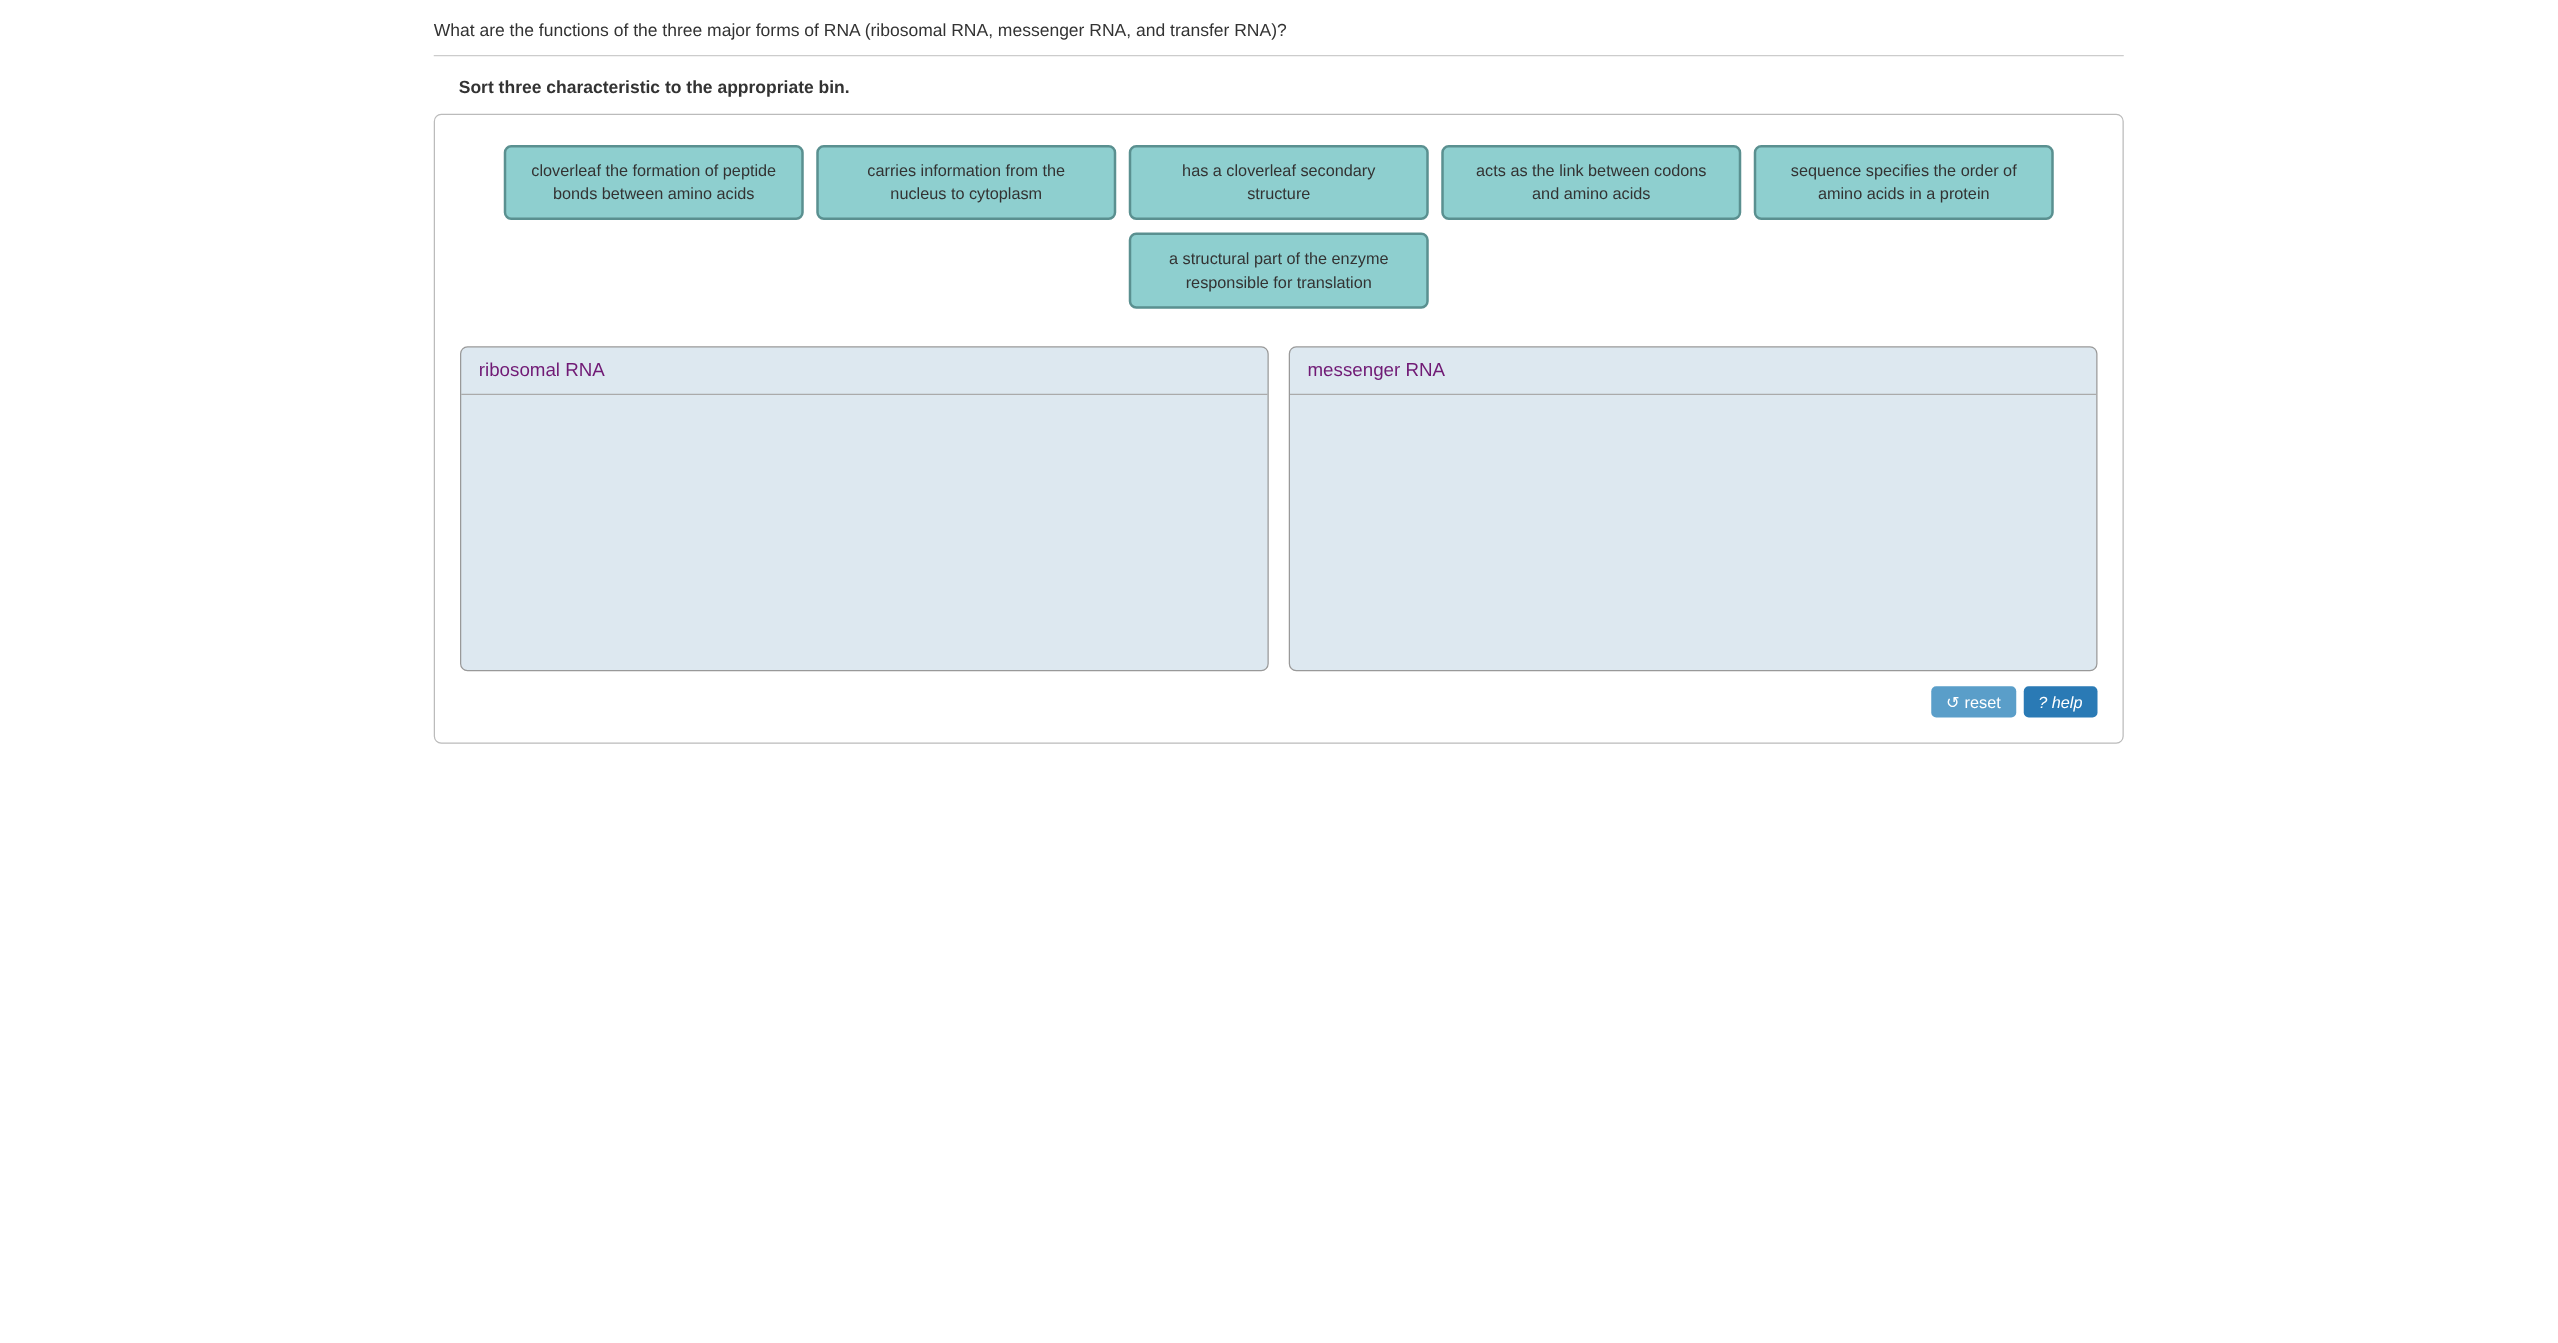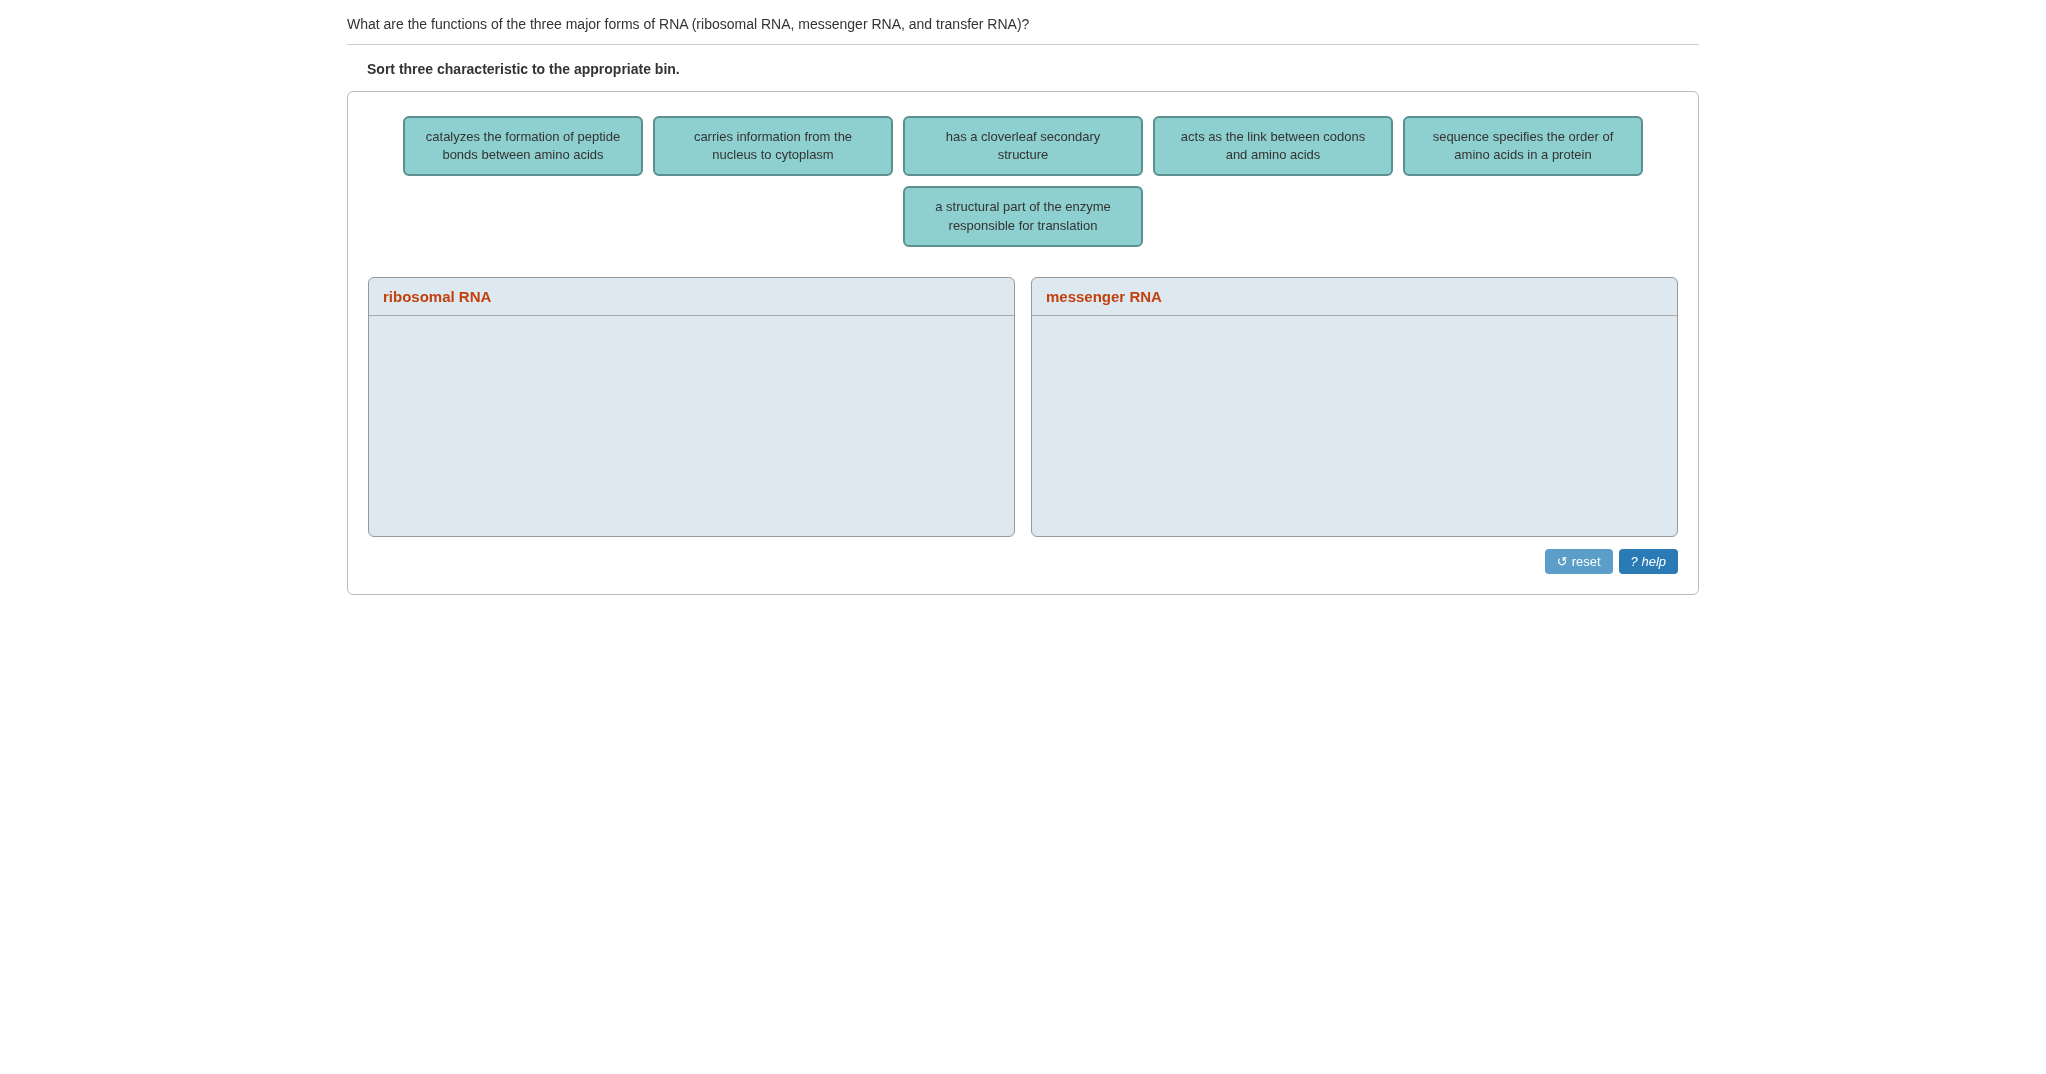--- a/index.html
+++ b/index.html
@@ -71,22 +71,22 @@
       flex: 1;
       border: 1.5px solid #999;
       border-radius: 6px;
       background: #dde8f0;
       min-height: 260px;
       padding: 0;
       position: relative;
     }
     .bin-label {
       font-size: 15px;
-      font-weight: bold;
-      color: #c2410c;
+      font-weight: normal;
+      color: #701a75;
       padding: 10px 14px;
       border-bottom: 1px solid #aaa;
       background: transparent;
     }
     .bin-content {
       padding: 10px;
       min-height: 200px;
     }
     
     .footer-area {
@@ -126,21 +126,21 @@
 <body>
 
 <div class="page-container">
   <div class="question-text">What are the functions of the three major forms of RNA (ribosomal RNA, messenger RNA, and transfer RNA)?</div>
   <hr class="divider">
   <div class="instruction">Sort three characteristic to the appropriate bin.</div>
 
   <div class="main-box">
 
     <div class="drag-area">
-      <div class="drag-item">catalyzes the formation of peptide bonds between amino acids</div>
+      <div class="drag-item">cloverleaf the formation of peptide bonds between amino acids</div>
       <div class="drag-item">carries information from the nucleus to cytoplasm</div>
       <div class="drag-item">has a cloverleaf secondary structure</div>
       <div class="drag-item">acts as the link between codons and amino acids</div>
       <div class="drag-item">sequence specifies the order of amino acids in a protein</div>
       <div class="drag-item">a structural part of the enzyme responsible for translation</div>
     </div>
 
     <div class="bins-area">
       <div class="bin">
         <div class="bin-label">ribosomal RNA</div>

